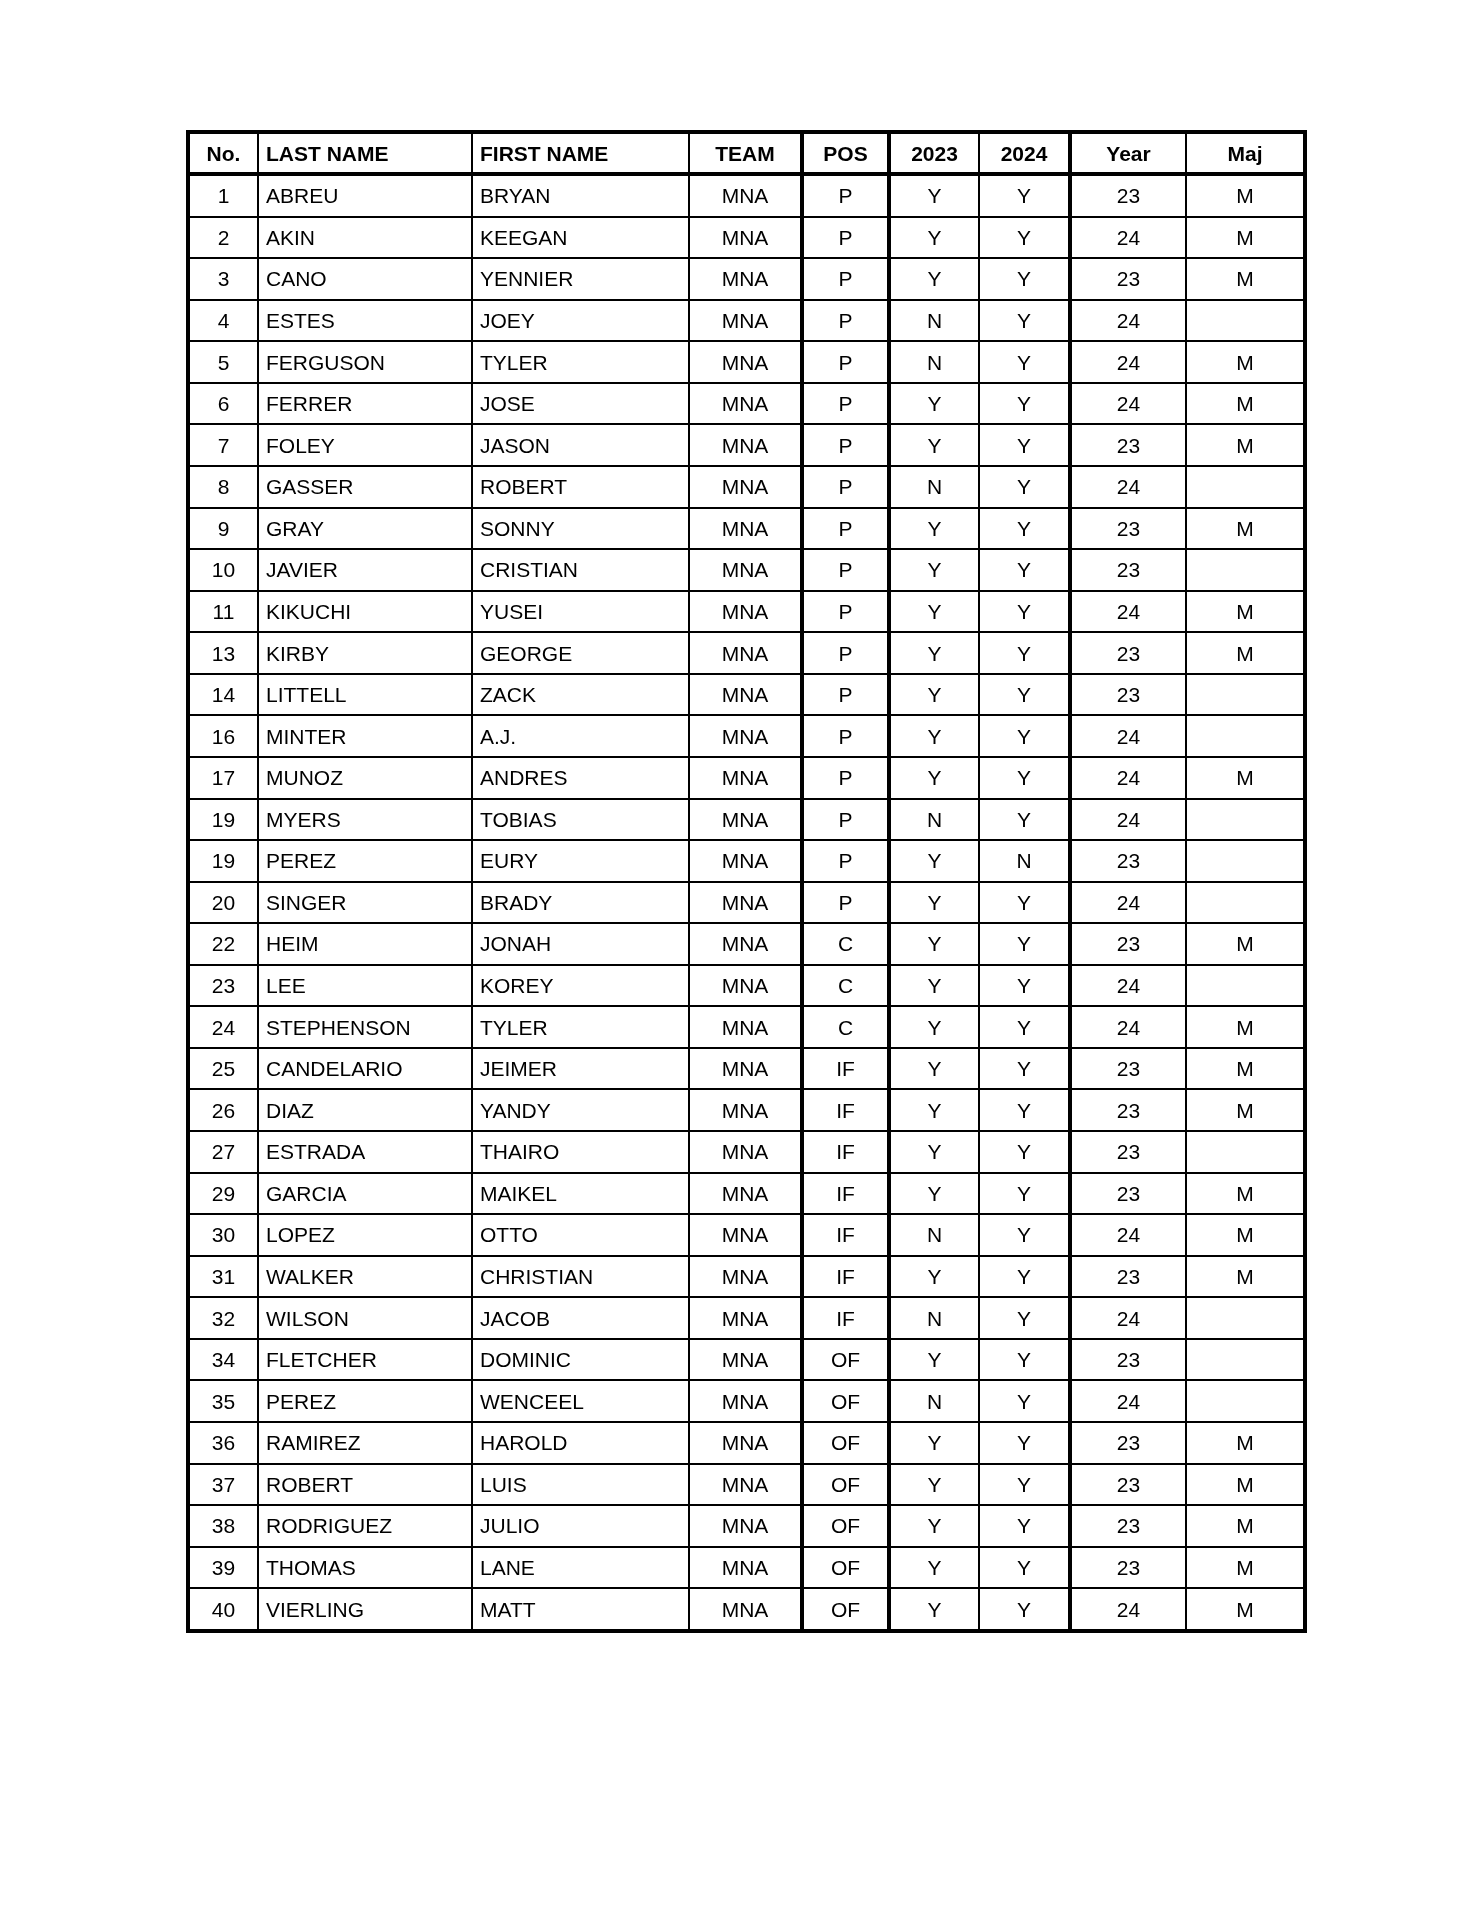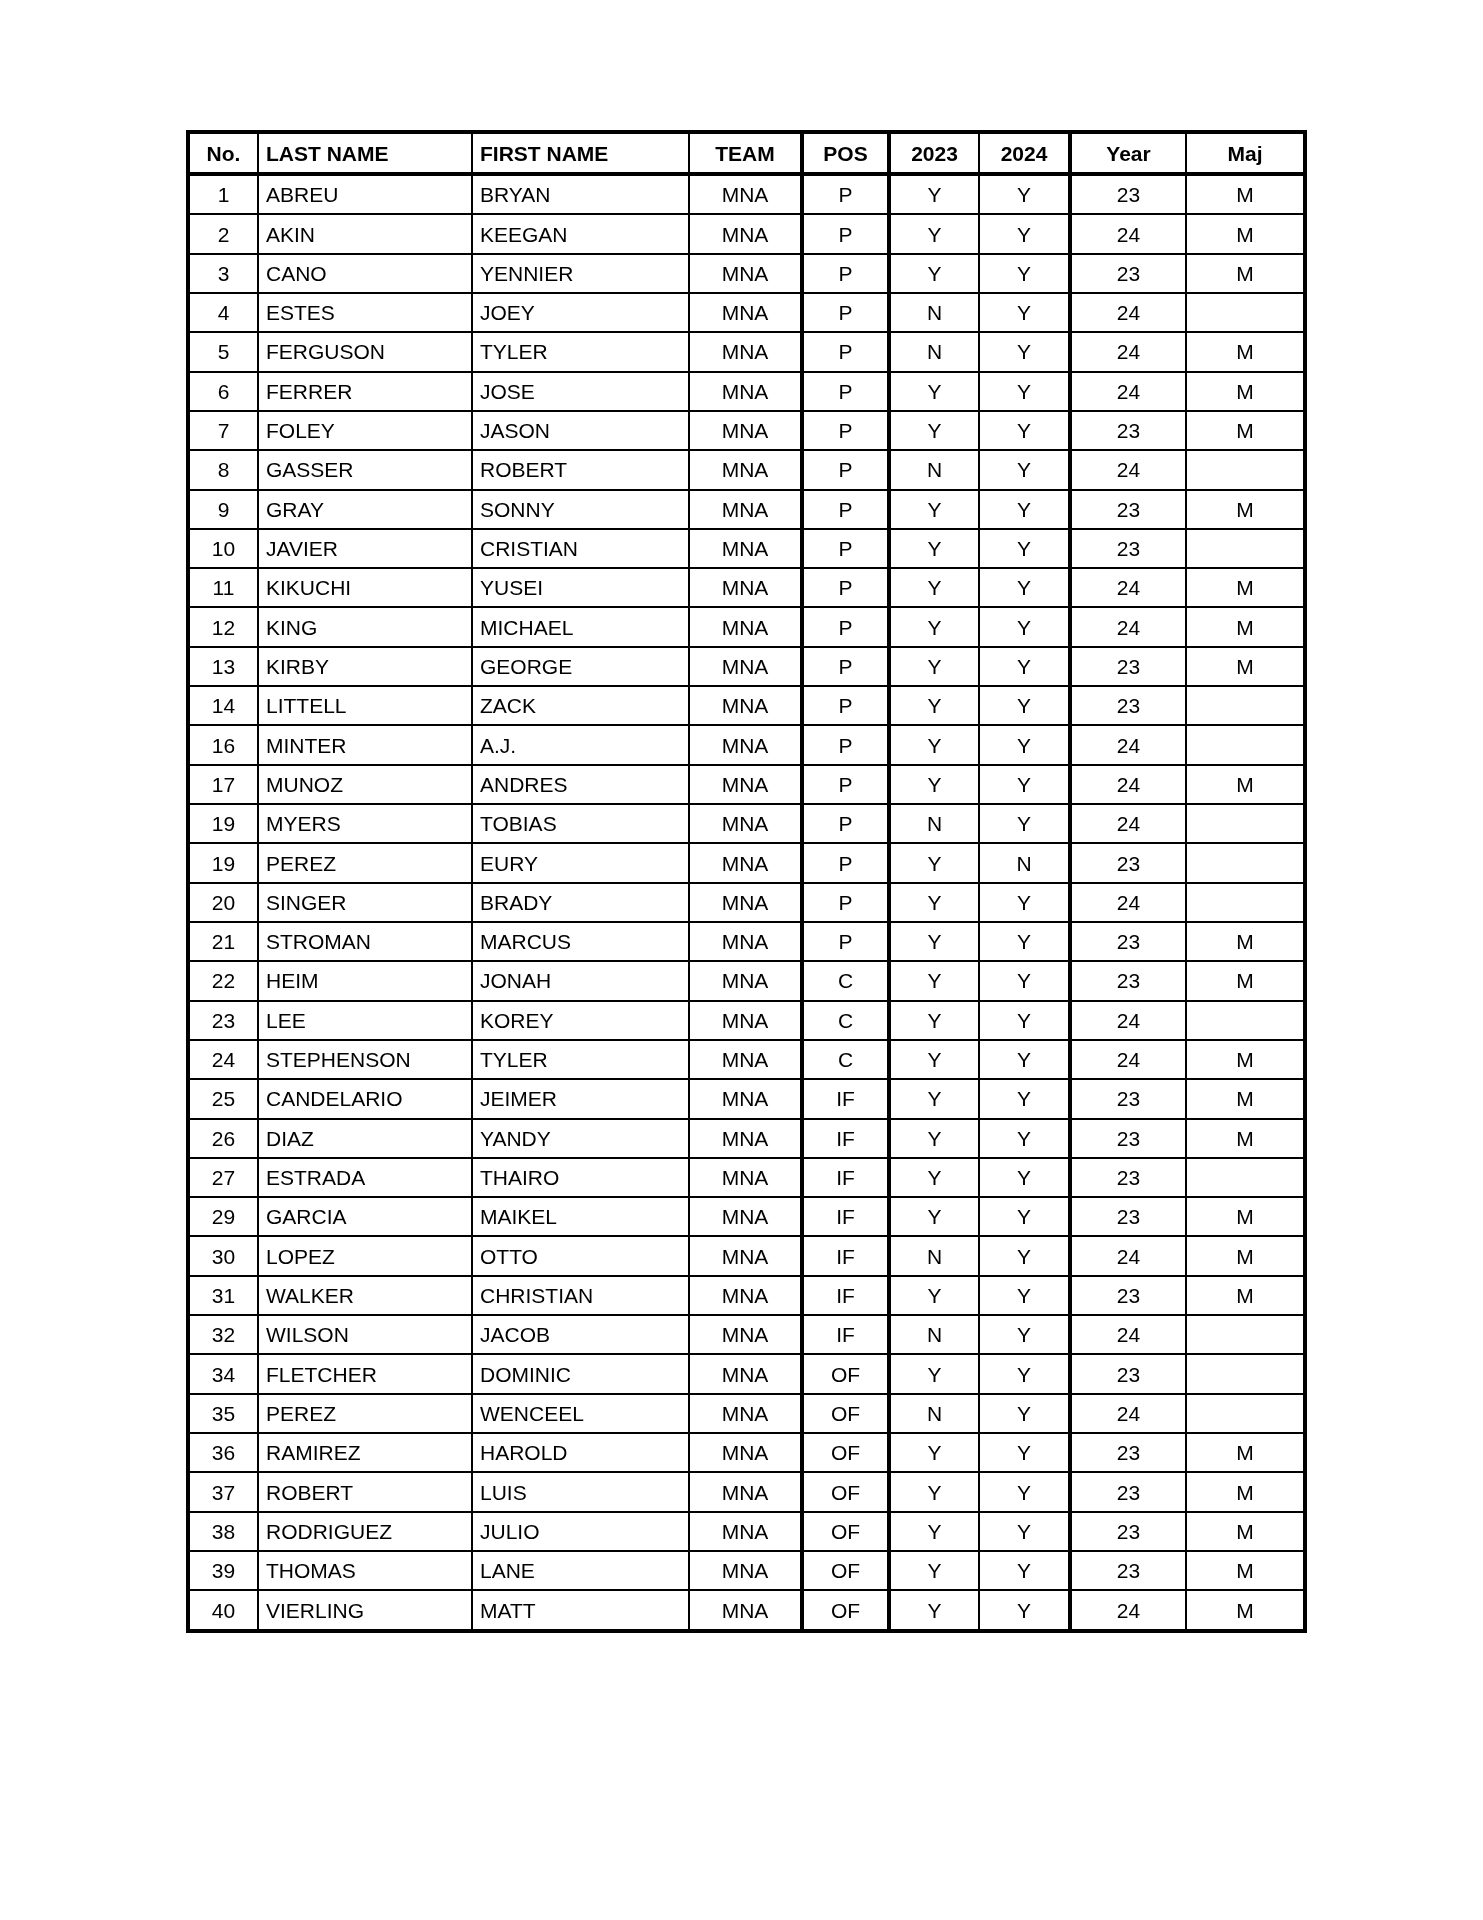--- a/index.html
+++ b/index.html
@@ -193,31 +193,20 @@
           <td class="al">KIKUCHI</td>
           <td class="al">YUSEI</td>
           <td class="ac tr4">MNA</td>
           <td class="ac tr4">P</td>
           <td class="ac">Y</td>
           <td class="ac tr4">Y</td>
           <td class="ac">24</td>
           <td class="ac">M</td>
         </tr>
         <tr>
-          <td class="ac">12</td>
-          <td class="al">KING</td>
-          <td class="al">MICHAEL</td>
-          <td class="ac tr4">MNA</td>
-          <td class="ac tr4">P</td>
-          <td class="ac">Y</td>
-          <td class="ac tr4">Y</td>
-          <td class="ac">24</td>
-          <td class="ac">M</td>
-        </tr>
-        <tr>
           <td class="ac">13</td>
           <td class="al">KIRBY</td>
           <td class="al">GEORGE</td>
           <td class="ac tr4">MNA</td>
           <td class="ac tr4">P</td>
           <td class="ac">Y</td>
           <td class="ac tr4">Y</td>
           <td class="ac">23</td>
           <td class="ac">M</td>
         </tr>
@@ -279,31 +268,20 @@
         <tr>
           <td class="ac">20</td>
           <td class="al">SINGER</td>
           <td class="al">BRADY</td>
           <td class="ac tr4">MNA</td>
           <td class="ac tr4">P</td>
           <td class="ac">Y</td>
           <td class="ac tr4">Y</td>
           <td class="ac">24</td>
           <td class="ac"></td>
-        </tr>
-        <tr>
-          <td class="ac">21</td>
-          <td class="al">STROMAN</td>
-          <td class="al">MARCUS</td>
-          <td class="ac tr4">MNA</td>
-          <td class="ac tr4">P</td>
-          <td class="ac">Y</td>
-          <td class="ac tr4">Y</td>
-          <td class="ac">23</td>
-          <td class="ac">M</td>
         </tr>
         <tr>
           <td class="ac">22</td>
           <td class="al">HEIM</td>
           <td class="al">JONAH</td>
           <td class="ac tr4">MNA</td>
           <td class="ac tr4">C</td>
           <td class="ac">Y</td>
           <td class="ac tr4">Y</td>
           <td class="ac">23</td>

